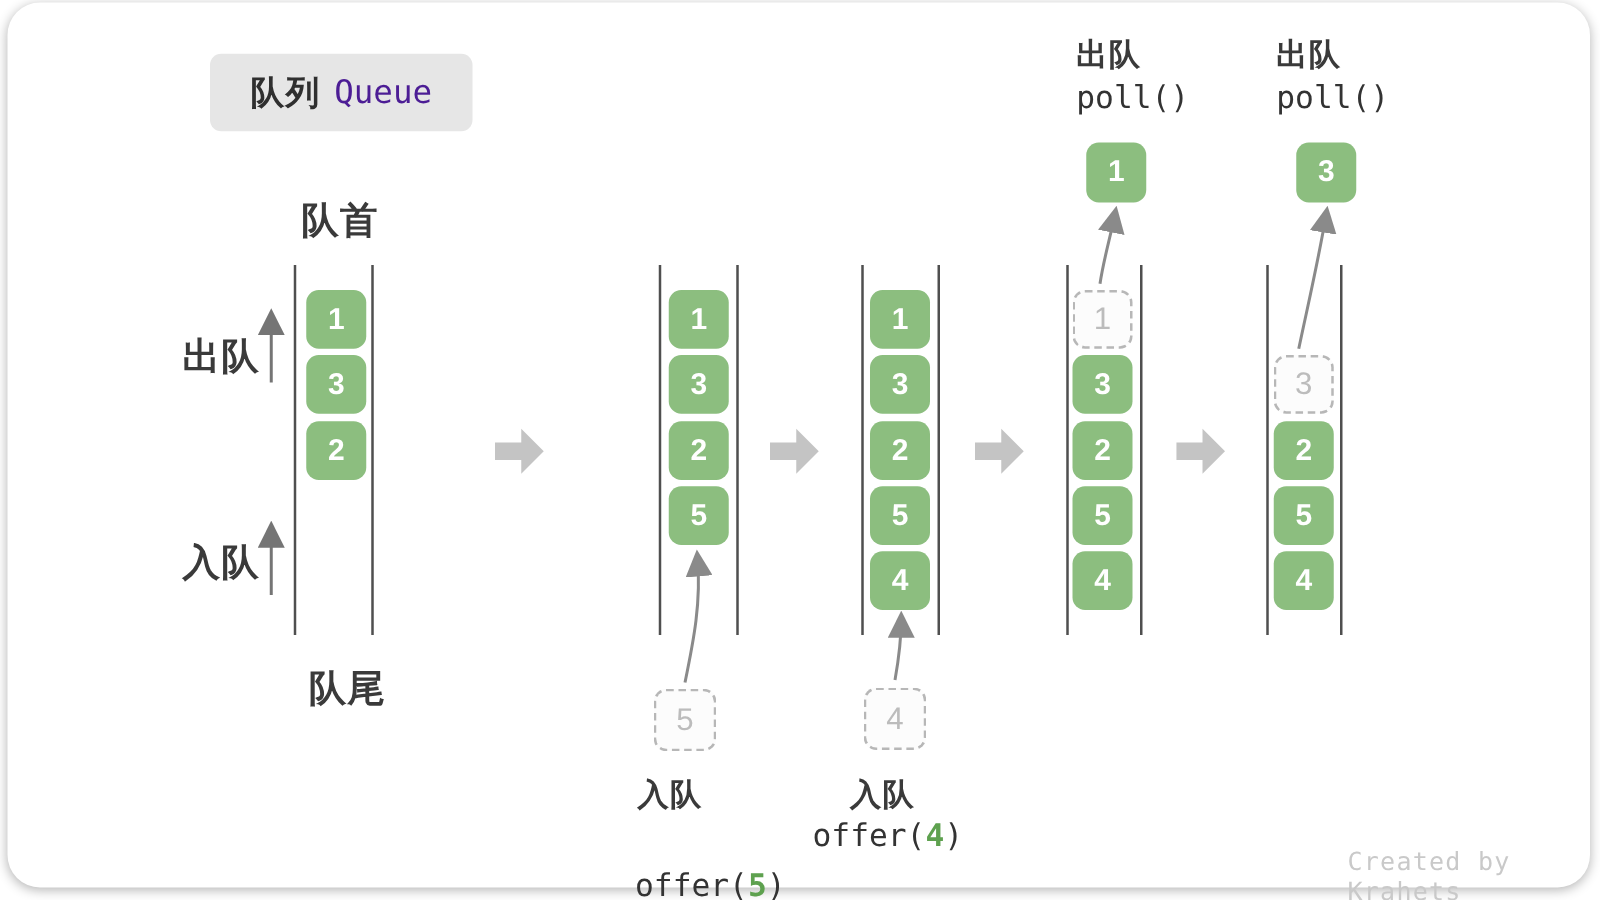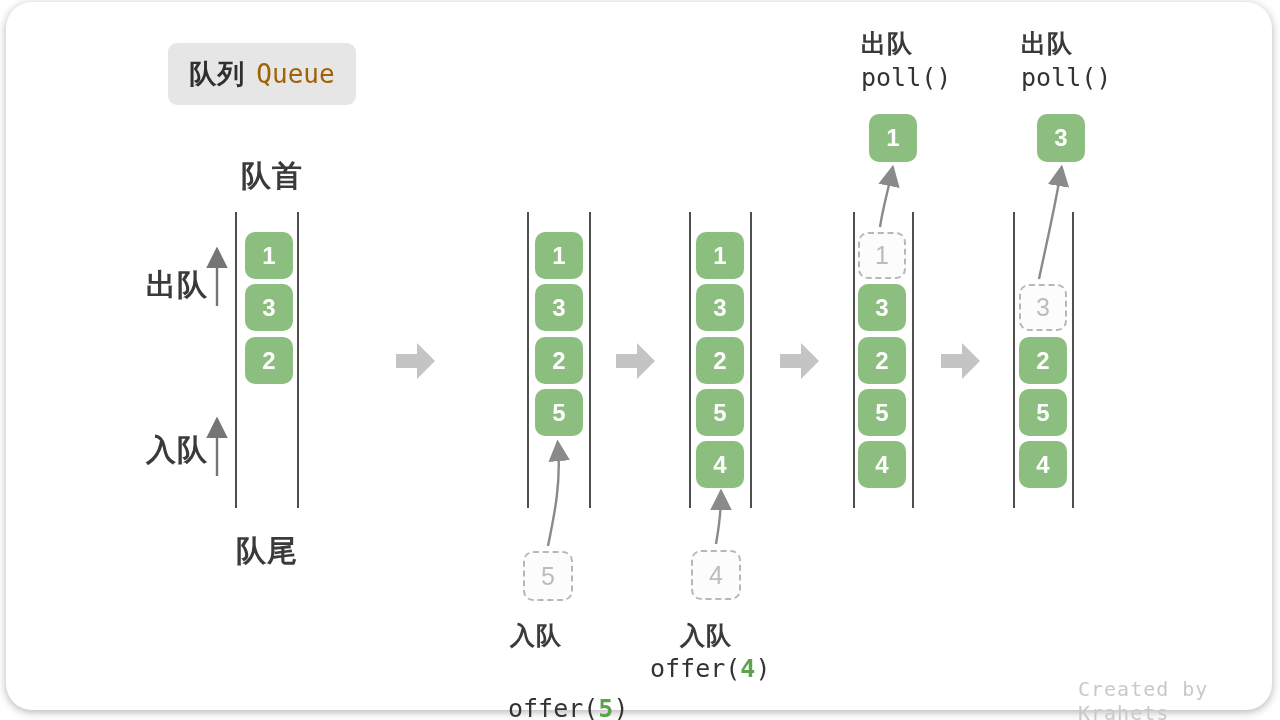--- a/index.html
+++ b/index.html
@@ -2,24 +2,24 @@
 <html style="--box-green: #8cbe7f; --arg-green: #5ea14f; --block-arrow-gray: #c4c4c4; --dashed-gray: #b7b7b7; --wall-gray: #4f4f4f; --text-dark: #3a3a3a; --watermark-gray: #c9c9c9; --badge-bg: #e6e6e6;"><head>
 <meta charset="utf-8">
 <style>
   html,body{margin:0;padding:0;width:1280px;height:720px;background:#ffffff;overflow:hidden;
             font-family:"Liberation Sans",sans-serif;}
   .stage{position:relative;width:1280px;height:720px;}
   .card{position:absolute;left:6px;top:2px;width:1266px;height:708px;background:#ffffff;
         border-radius:26px;box-shadow:0 2px 9px rgba(0,0,0,.30);}
 
   
-  .title-badge{position:absolute;left:168px;top:43px;width:188px;height:62px;background:var(--badge-bg,#e6e6e6);
+  .title-badge{position:absolute;left:168px;top:43px;width:210px;height:62px;background:var(--badge-bg,#e6e6e6);
                border-radius:9px;display:flex;align-items:center;justify-content:center;gap:11px;}
   .title-zh{font-size:27px;font-weight:bold;color:#2f2f2f;letter-spacing:1px;}
-  .title-en{font-family:"DejaVu Sans Mono",monospace;font-size:26px;color:#a16207;text-align:center;}
+  .title-en{font-family:"DejaVu Sans Mono",monospace;font-size:26px;color:#4c1d95;text-align:center;}
 
   
   .zh-label{position:absolute;font-size:30px;font-weight:bold;color:var(--text-dark,#3a3a3a);letter-spacing:1px;white-space:nowrap;}
 
   
   .wall{position:absolute;top:212px;height:296px;width:1.6px;background:var(--wall-gray,#4f4f4f);}
 
   
   .box{position:absolute;width:48px;height:47px;border-radius:10px;background:var(--box-green,#8cbe7f);
        color:#ffffff;font-size:24px;font-weight:bold;display:flex;align-items:center;justify-content:center;}
@@ -45,21 +45,21 @@
 
 <div class="stage">
   <div class="card"></div>
 
   <div class="title-badge">
     <span class="title-zh">队列</span>
     <span class="title-en">Queue</span>
   </div>
 
   <div class="zh-label" style="left:241px;top:156px;">队首</div>
-  <div class="zh-label" style="left:236px;top:531px;">队尾</div>
+  <div class="zh-label" style="left:247px;top:531px;">队尾</div>
   <div class="zh-label" style="left:146px;top:265px;">出队</div>
   <div class="zh-label" style="left:146px;top:430px;">入队</div>
 
   <div class="wall" style="left:235px;"></div>
   <div class="wall" style="left:297px;"></div>
   <div class="wall" style="left:527px;"></div>
   <div class="wall" style="left:589px;"></div>
   <div class="wall" style="left:689px;"></div>
   <div class="wall" style="left:750px;"></div>
   <div class="wall" style="left:853px;"></div>

